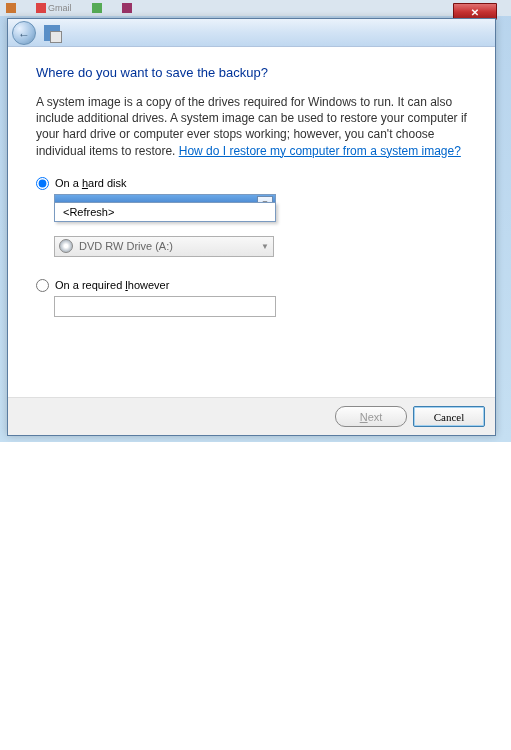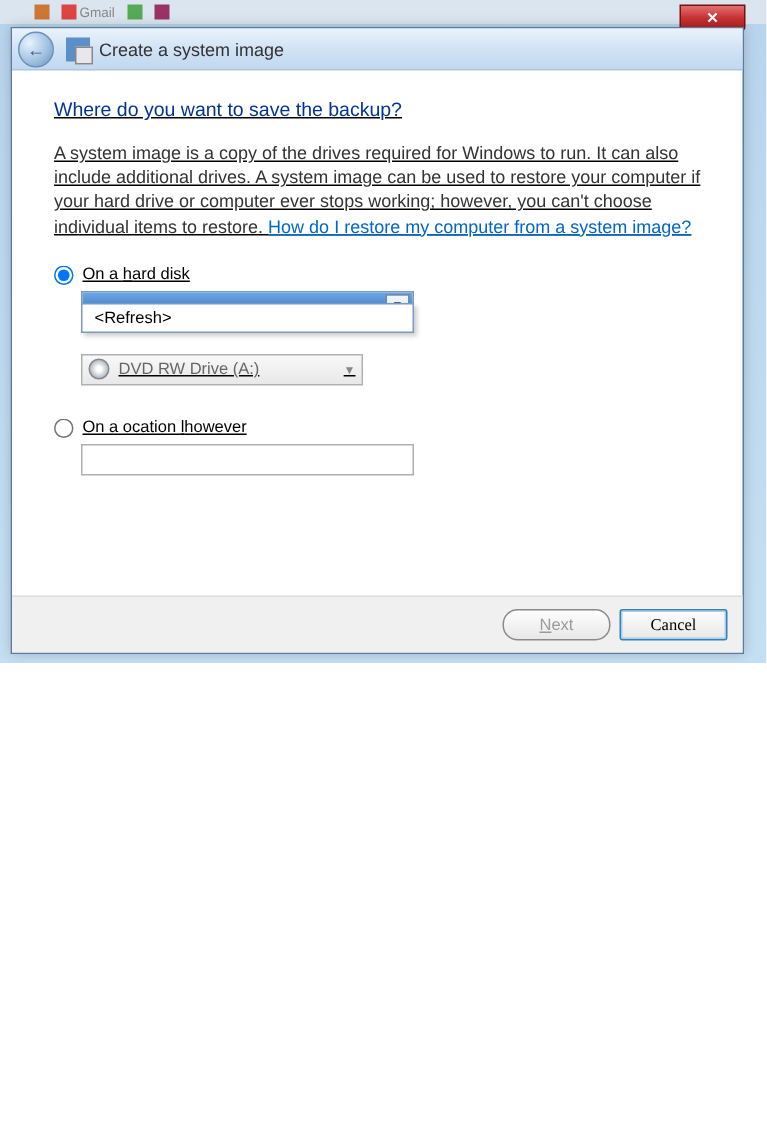--- a/index.html
+++ b/index.html
@@ -15,22 +15,22 @@
   background: linear-gradient(180deg, #b8d4ed 0%, #c5dff2 100%);
   position: relative;
   padding-top: 4px;
 }
 .taskbar-hint {
   position: absolute;
   top: 0; left: 0; right: 0;
   height: 16px;
   background: rgba(240,240,240,0.6);
   display: flex;
-  gap: 8px;
-  padding-left: 23px;
+  gap: 20px;
+  padding-left: 6px;
   font-size: 9px;
   color: #888;
   align-items: center;
 }
 .taskbar-hint span { display:inline-flex; align-items:center; gap:2px; }
 .tab-ico { width:10px; height:10px; background:#c73; display:inline-block; }
 .tab-ico.g { background:#5a5; }
 .tab-ico.b { background:#936; }
 .window {
   position: absolute;
@@ -92,21 +92,20 @@
   color: #fff;
   display: flex;
   align-items: center;
   justify-content: center;
   font-size: 10px;
   font-weight: bold;
 }
 .content {
   padding: 18px 28px 0 28px;
   min-height: 350px;
-  text-decoration: underline;
 }
 .heading {
   color: #003399;
   font-size: 13px;
   margin-bottom: 14px;
 }
 .desc {
   font-size: 12px;
   color: #333;
   line-height: 1.35;
@@ -151,21 +150,21 @@
   width: 222px;
   background: #fff;
   border: 1px solid #7a9ac0;
   box-shadow: 2px 2px 3px rgba(0,0,0,0.2);
 }
 .combo-dropdown .item {
   padding: 3px 8px;
   font-size: 11px;
 }
 .dvd-combo {
-  width: 188px;
+  width: 220px;
   height: 21px;
   border: 1px solid #b0b0b0;
   background: linear-gradient(180deg, #f8f8f8, #e8e8e8);
   display: flex;
   align-items: center;
   padding: 0 4px;
   color: #666;
 }
 .dvd-combo .disc-icon {
   width: 14px; height: 14px;
@@ -241,21 +240,20 @@
   <div class="close-btn" style="position:absolute; right:14px; top:3px;">
     <span>✕</span>
   </div>
 
   <div class="window">
     <div class="titlebar">
       <div class="back-btn">
         <span>←</span>
       </div>
       <div class="title-icon"></div>
-      <div class="title-text">Create a system image</div>
     </div>
 
     <div class="content">
       <div class="heading">Where do you want to save the backup?</div>
       <div class="desc">
         <span>A system image is a copy of the drives required for Windows to run. It can also include additional drives. A system image can be used to restore your computer if your hard drive or computer ever stops working; however, you can't choose individual items to restore. </span><a href="#">How do I restore my computer from a system image?</a>
       </div>
 
       <div class="opt">
         <input type="radio" name="dest" checked="" style="">
@@ -273,21 +271,21 @@
       <div class="field-row">
         <div class="dvd-combo">
           <div class="disc-icon"></div>
           <span>DVD RW Drive (A:)</span>
           <span class="arrow2">▼</span>
         </div>
       </div>
 
       <div class="opt">
         <input type="radio" name="dest" style="">
-        <label><span>On a ocation </span><span class="under">l</span><span>however</span></label>
+        <label><span>On a required </span><span class="under">l</span><span>however</span></label>
       </div>
       <div class="field-row net-row">
         <input class="net-input" type="text" value="" style="">
       </div>
     </div>
 
     <div class="footer">
       <button class="disabled"><span class="under">N</span><span>ext</span></button>
       <button class="default">Cancel</button>
     </div>

